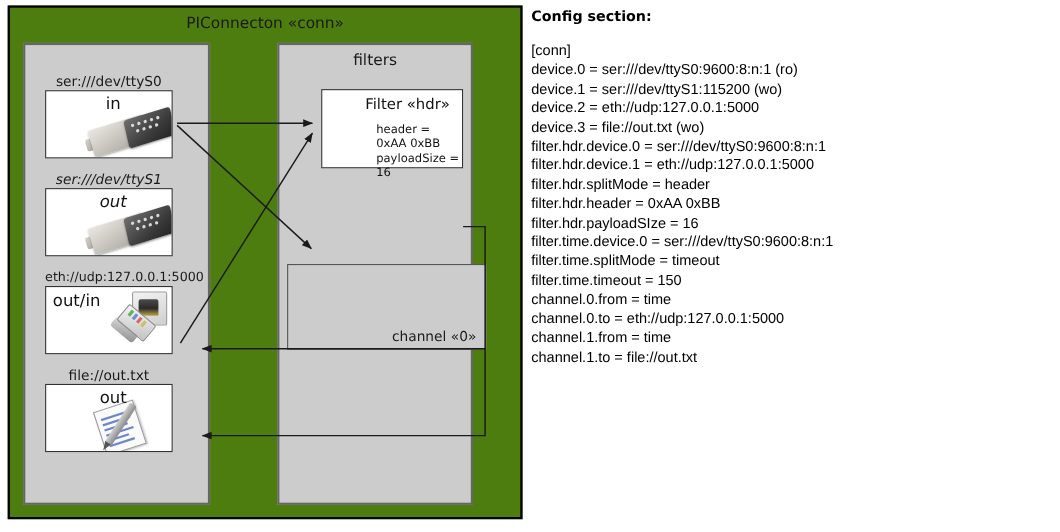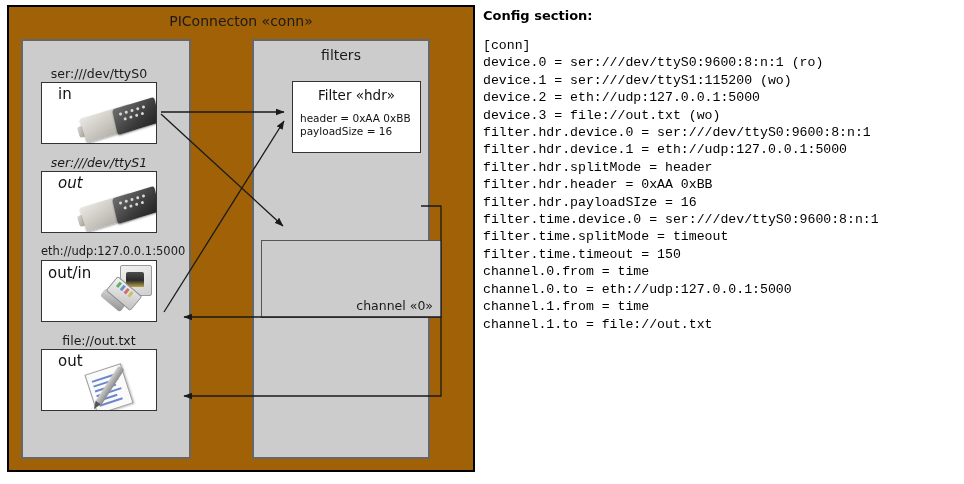--- a/index.html
+++ b/index.html
@@ -1,38 +1,38 @@
 <!DOCTYPE html>
 <html><head>
 <meta charset="utf-8">
 <style>
   html,body{margin:0;padding:0;background:#fff;}
   body{width:964px;height:484px;font-family:"DejaVu Sans",sans-serif;overflow:hidden;position:relative;}
 
   
   #diagram{position:absolute;left:7px;top:5px;width:468px;height:467px;
-           border:2px solid #000;background:#a16207;box-sizing:border-box;}
+           border:2px solid #000;background:#4d7c0f;box-sizing:border-box;}
   #diagram-title{position:absolute;left:0;top:6px;width:100%;text-align:center;
                  font-size:14px;color:#1a1a1a;}
 
   
   .panel{position:absolute;background:#cccccc;border:2px solid #666;box-sizing:border-box;}
   #devices-panel{left:12px;top:32px;width:170px;height:420px;}
   #filters-panel{left:243px;top:32px;width:178px;height:420px;}
   #filters-title{position:absolute;left:0;top:6px;width:100%;text-align:center;
                  font-size:14px;color:#1a1a1a;}
 
   
   .device{position:absolute;left:18px;width:116px;}
   .device-label{font-size:12.5px;color:#1a1a1a;text-align:center;height:17px;line-height:17px;
                 white-space:nowrap;}
   .device-box{position:relative;background:#fff;border:1px solid #333;height:62px;box-sizing:border-box;
               overflow:hidden;}
   .device-dir{position:absolute;font-size:15px;color:#111;z-index:3;}
-  .dir-center{left:16px;top:2px;width:100%;text-align:left;}
+  .dir-center{left:4px;top:2px;width:100%;text-align:center;}
   .dir-left{left:6px;top:3px;}
 
   #dev-0{top:24px;}
   #dev-1{top:113px;font-style:italic;}
   #dev-2{top:202px;}
   #dev-3{top:291px;}
   #dev-2 .device-label{font-size:11.5px;}
 
   
   .serial-art{position:absolute;left:34px;top:16px;width:86px;height:44px;}
@@ -66,40 +66,40 @@
     border:1px solid #9b9b9b;transform:rotate(-18deg);box-shadow:1px 1px 2px rgba(0,0,0,.25);}
   .file-sheet b{position:absolute;left:4px;height:2px;background:#6b86c9;display:block;}
   .file-pen{position:absolute;left:20px;top:0px;width:7px;height:44px;
     background:linear-gradient(90deg,#cfcfcf,#8b8b8b);transform:rotate(33deg);border-radius:2px;}
   .file-pen::after{content:"";position:absolute;left:0;bottom:-6px;width:0;height:0;
     border-left:3.5px solid transparent;border-right:3.5px solid transparent;border-top:8px solid #555;}
 
   
   .filter-box{position:absolute;left:283px;width:129px;background:#fff;border:1px solid #333;
               box-sizing:border-box;}
-  #filter-hdr{top:74px;height:72px;}
+  #filter-hdr{top:74px;height:72px;padding-left:28px;}
   #filter-time{top:188px;height:72px;}
   .filter-title{text-align:center;font-size:13.5px;color:#111;margin-top:5px;}
-  .filter-prop{font-size:10.5px;color:#111;margin-left:7px;line-height:13px;}
+  .filter-prop{font-size:10.5px;color:#111;margin-left:21px;line-height:13px;}
   .filter-prop.first{margin-top:9px;}
 
   
   .channel-frame{position:absolute;background:#cccccc;border:1px solid #555;box-sizing:border-box;}
   #chan0-frame{left:252px;top:233px;width:181px;height:78px;}
   #chan1-frame{left:252px;top:312px;width:181px;height:78px;}
   .channel-label{position:absolute;right:8px;bottom:4px;font-size:12.5px;color:#1a1a1a;white-space:nowrap;}
 
   
   #wires{position:absolute;left:0;top:0;width:468px;height:467px;pointer-events:none;}
 
   
   #config{position:absolute;left:483px;top:8px;width:475px;}
   #config-heading{font-family:"DejaVu Sans",sans-serif;font-weight:bold;font-size:13px;color:#000;
                   margin:0 0 14px 0;}
-  #config-lines{font-family:Liberation Mono, monospace;font-size:13.2px;line-height:17.4px;
+  #config-lines{font-family:Liberation Sans, sans-serif;font-size:13.2px;line-height:17.4px;
                 color:#000;white-space:pre;}
   #config-lines div{white-space:pre;}
 </style>
 </head>
 <body>
 
 <div id="diagram">
 
   <div id="diagram-title">PIConnecton «conn»</div>
 

